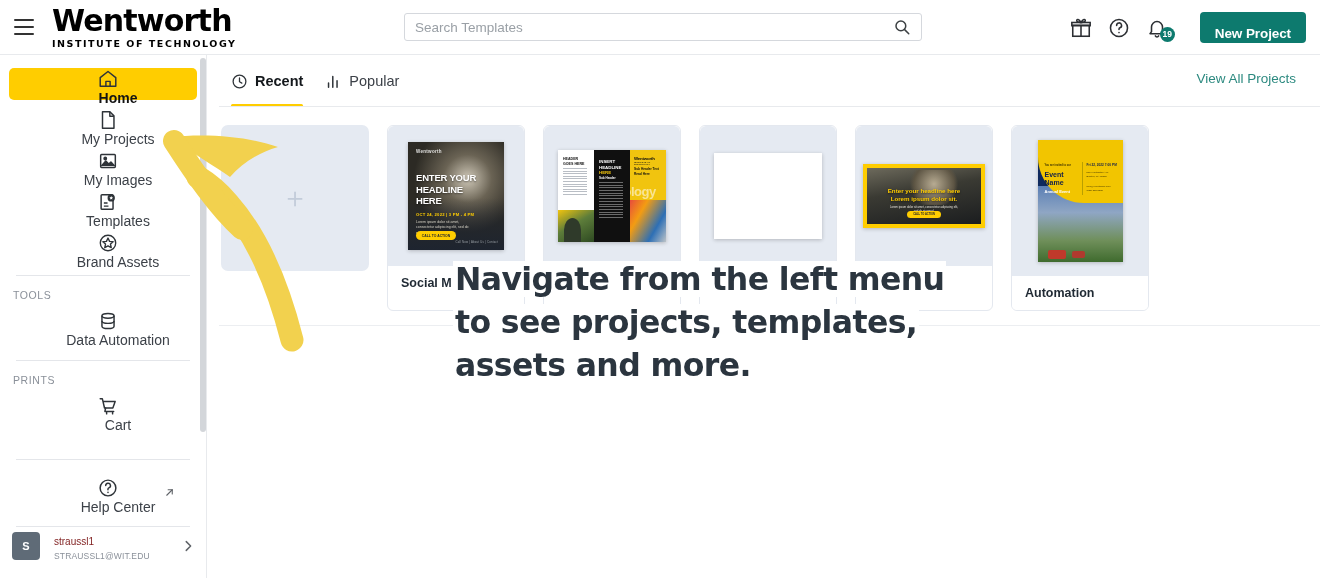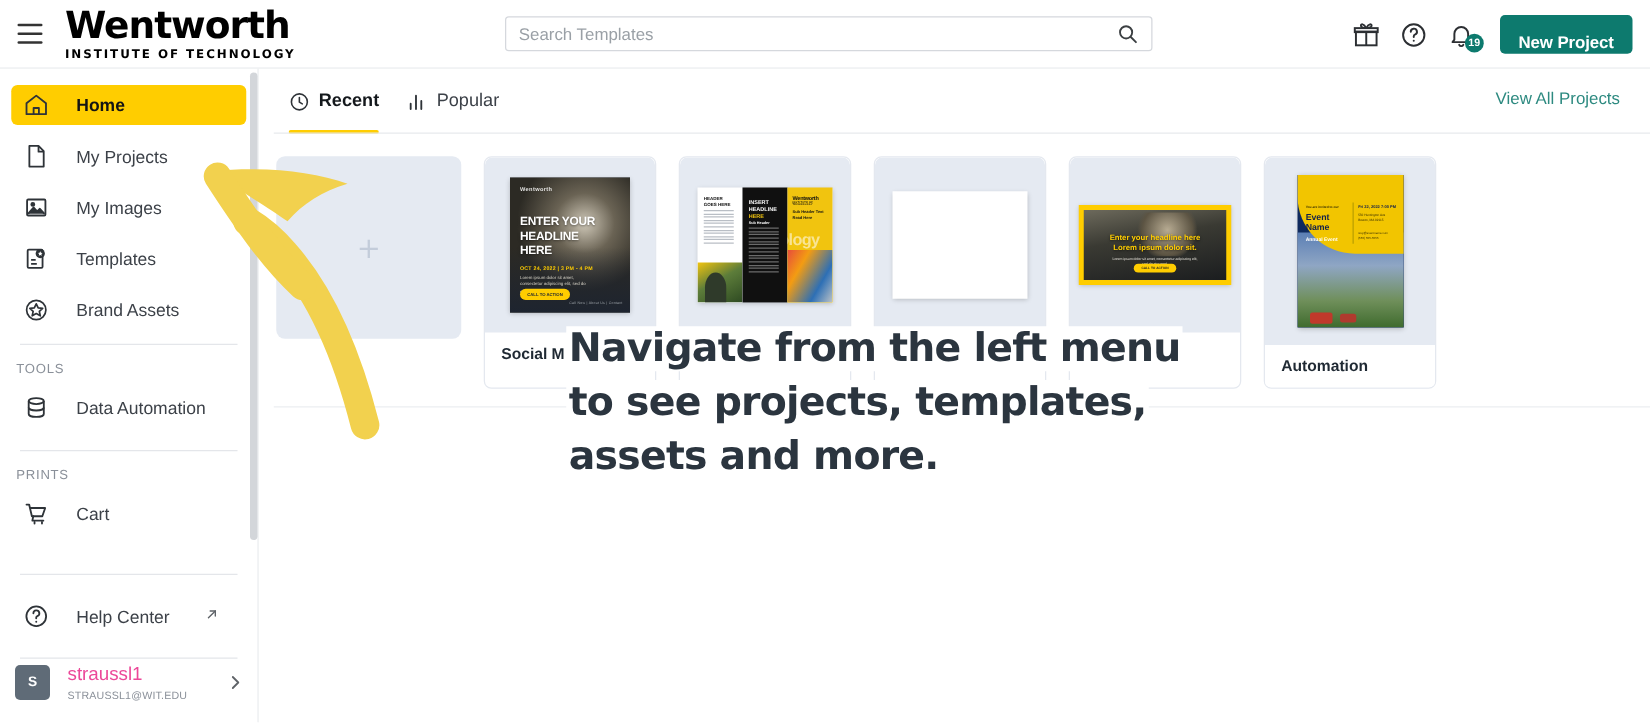--- a/index.html
+++ b/index.html
@@ -67,38 +67,39 @@
     background: #0d7a6e; color: #fff;
     font-size: 8.5px; font-weight: 700;
     display: flex; align-items: center; justify-content: center;
     padding: 0 2px;
   }
   .new-project-btn {
     background: #0d7a6e; color: #fff;
     font-size: 13.5px; font-weight: 700;
     border: none; border-radius: 4px;
     height: 31px; padding: 14px 15px;
-    cursor: pointer; margin-left: 4px;
+    cursor: pointer; margin-left: 16px;
     font-family: "Liberation Sans", sans-serif;
     letter-spacing: -0.1px;
   }
 
   
   .sidebar {
     position: absolute; left: 0; top: 55px;
     width: 207px; height: 523px;
     background: #ffffff;
     border-right: 1px solid #e8eaed;
     padding-top: 13px;
   }
   .nav-item {
     display: flex; align-items: center;
     height: 32px; margin: 0 9px 9px 9px;
     border-radius: 5px; padding-left: 9px;
     cursor: pointer;
+    flex-direction: column;
   }
   .nav-item.active { background: #ffcd00; }
   .nav-icon {
     width: 22px; height: 22px; flex: 0 0 22px;
     color: #2e3338; display: flex; align-items: center; justify-content: center;
   }
   .nav-label {
     margin-left: 21px; font-size: 14px; color: #3c4148;
     font-family: "Liberation Sans", sans-serif;
   }
@@ -124,21 +125,21 @@
     cursor: pointer;
   }
   .avatar {
     width: 28px; height: 28px; border-radius: 4px;
     background: #5f6b77; color: #fff;
     font-size: 11px; font-weight: 700;
     display: flex; align-items: center; justify-content: center;
     flex: 0 0 28px;
   }
   .account-text { margin-left: 14px; line-height: 1.18; }
-  .account-name { font-size: 15px; color: #ec4899; }
+  .account-name { font-size: 10px; color: #7f1d1d; }
   .account-mail { font-size: 8.5px; color: #8a9099; letter-spacing: 0.15px; margin-top: 2px; }
   .chev { margin-left: auto; width: 14px; height: 14px; color: #5f6368; }
 
   .sb-track {
     position: absolute; left: 200px; top: 3px;
     width: 6px; height: 374px;
     background: #d3d6da; border-radius: 3px;
   }
 
   

